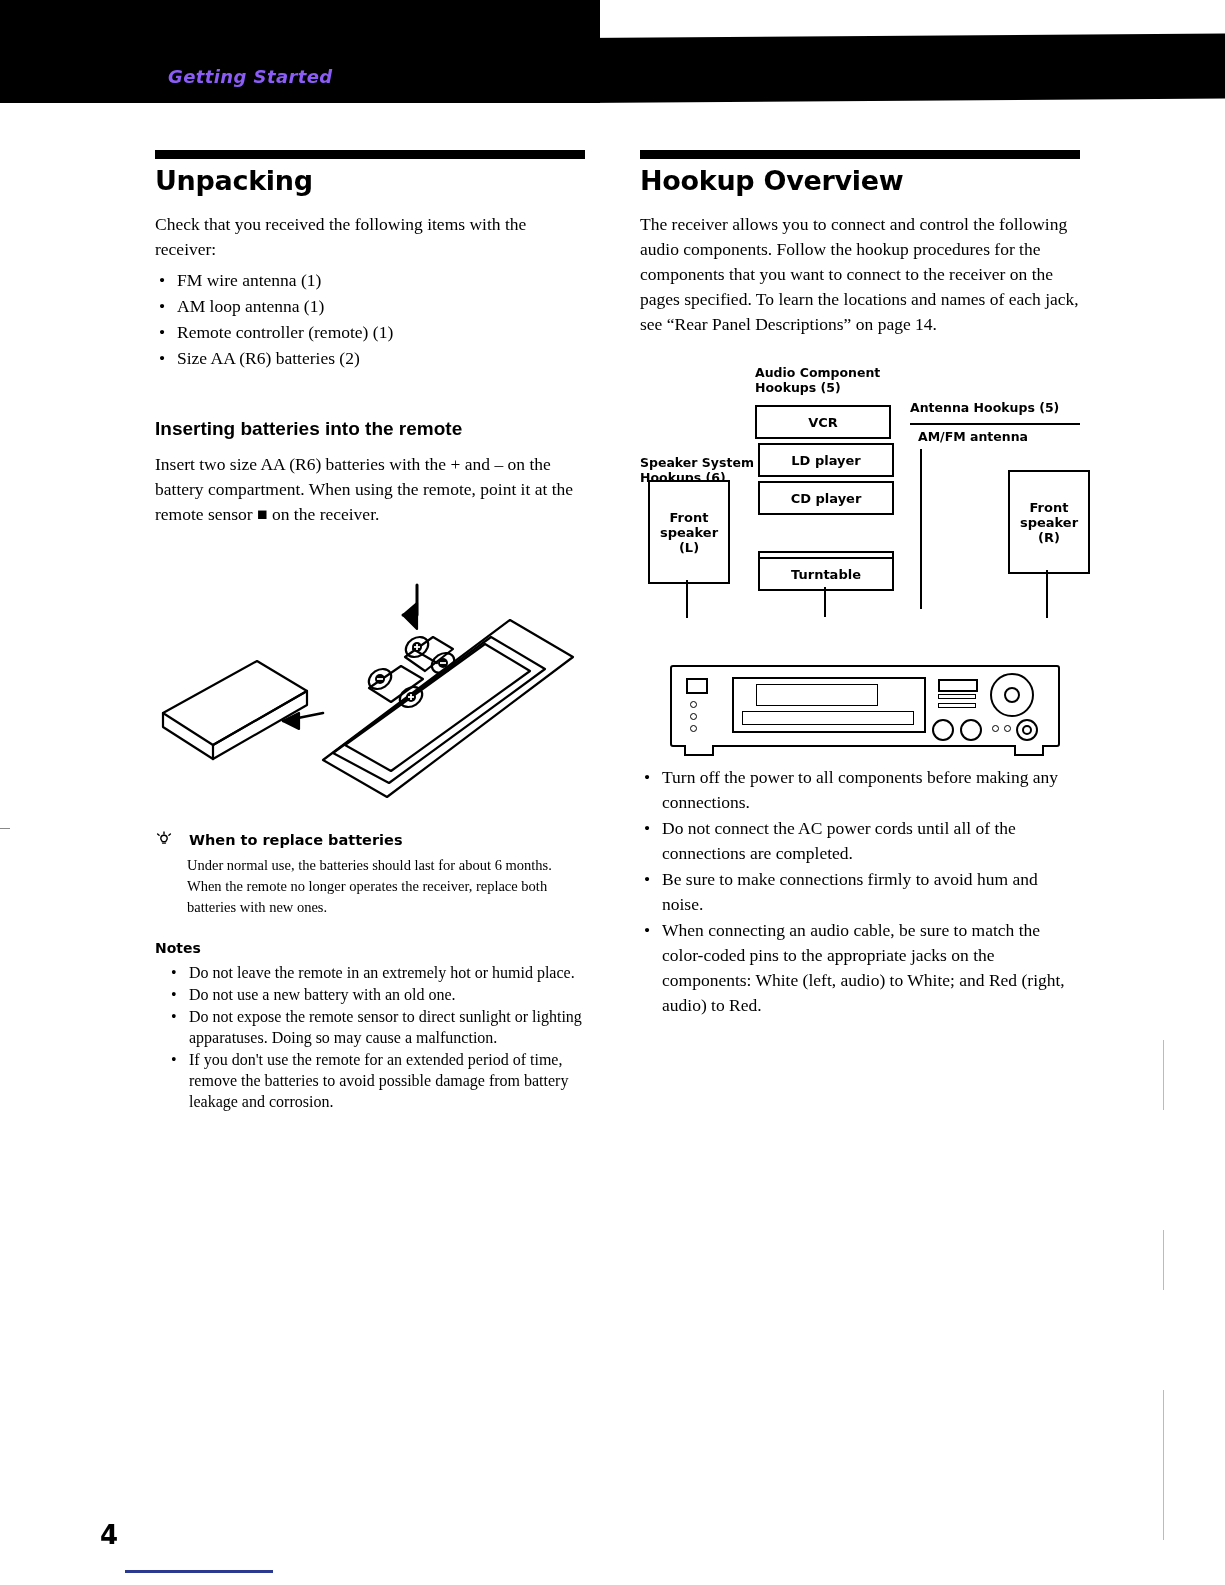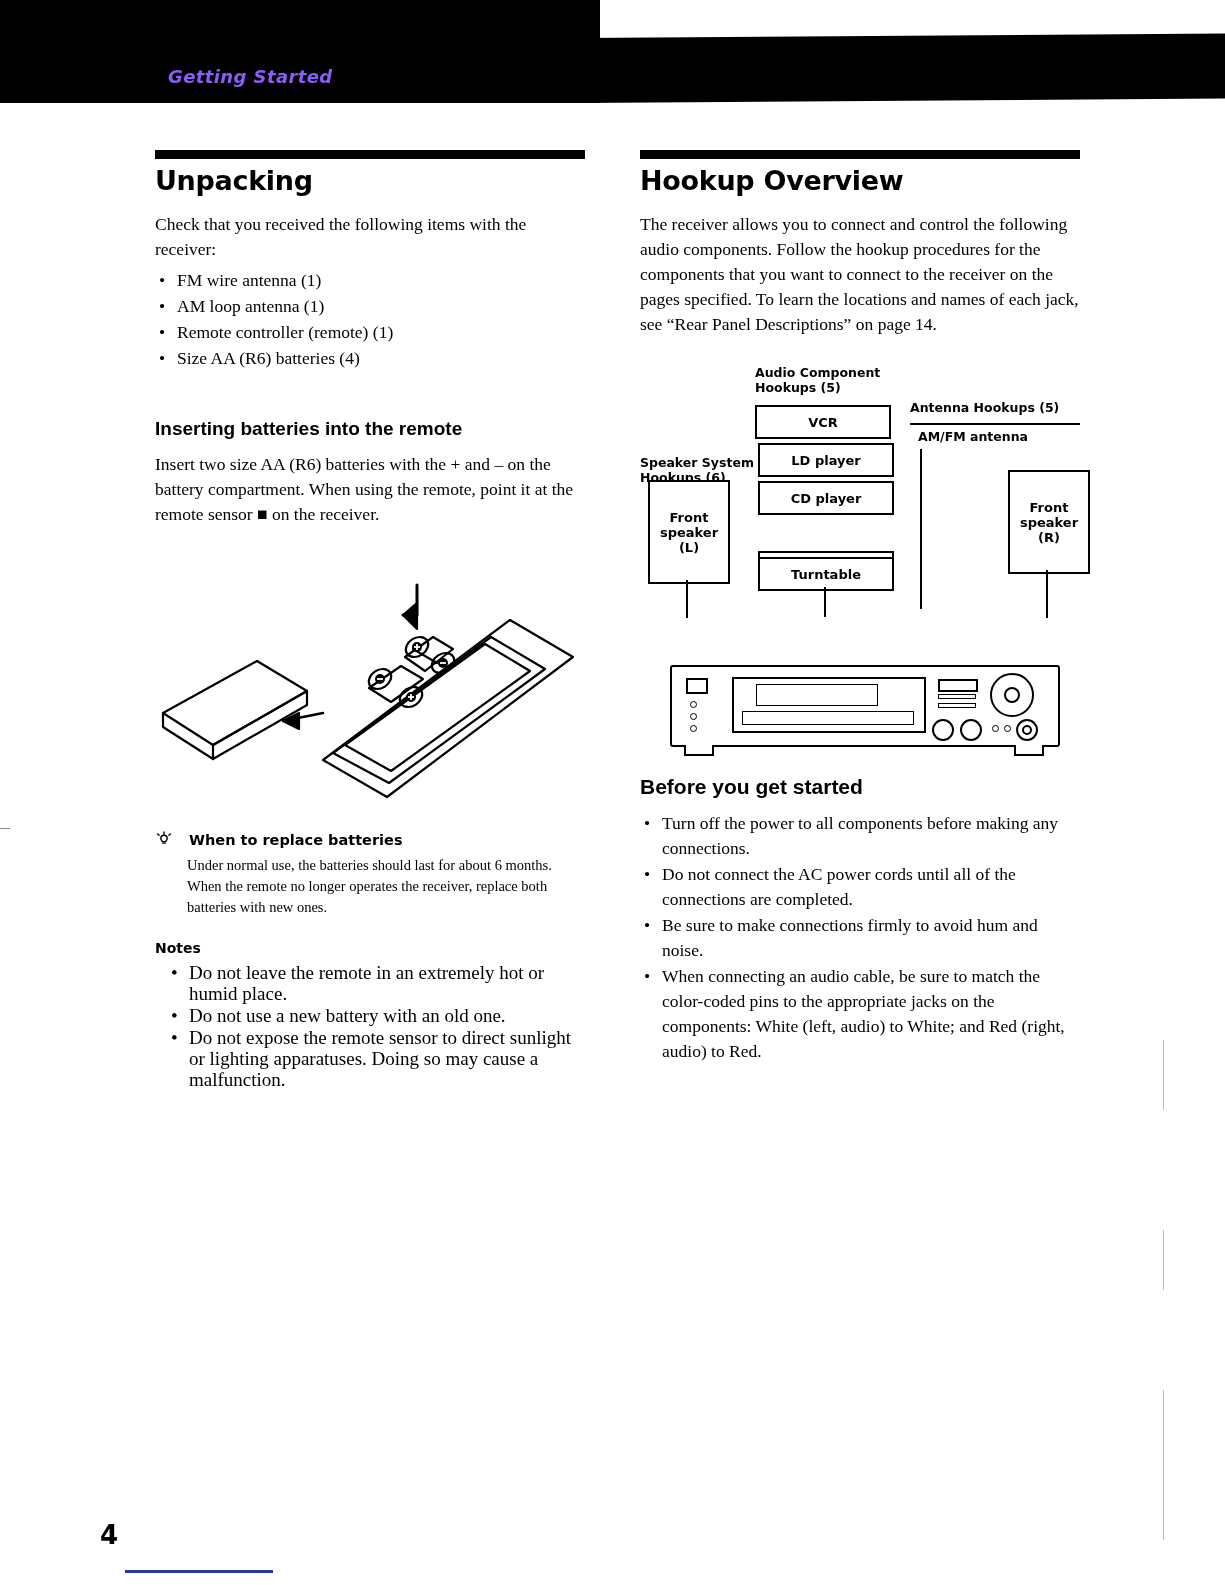--- a/index.html
+++ b/index.html
@@ -102,21 +102,21 @@
     position: relative;
     margin-bottom: 1px;
   }
   ul.bullets li:before {
     content: "\2022";
     position: absolute;
     left: 4px;
     top: 0;
   }
   ul.bullets.small li {
-    font-size: 19px;
+    font-size: 16px;
     line-height: 21px;
   }
 
   
   .tip {
     margin-top: 26px;
   }
   .tip-head {
     display: flex;
     align-items: center;
@@ -287,21 +287,21 @@
 
   <div class="rule-black short"></div>
   <h1 class="sec">Unpacking</h1>
 
   <p class="body">Check that you received the following items with the receiver:</p>
 
   <ul class="bullets">
     <li>FM wire antenna  (1)</li>
     <li>AM loop antenna  (1)</li>
     <li>Remote controller (remote)  (1)</li>
-    <li>Size AA (R6) batteries  (4)</li>
+    <li>Size AA (R6) batteries  (2)</li>
   </ul>
 
   <div style="height:46px"></div>
 
   <h2 class="sub">Inserting batteries into the remote</h2>
   <p class="body">Insert two size AA (R6) batteries with the + and – on the battery compartment. When using the remote, point it at the remote sensor ■ on the receiver.</p>
 
   <div class="remote-art">
     <svg width="430" height="260" viewBox="0 0 430 260" xmlns="http://www.w3.org/2000/svg">
       <g fill="none" stroke="#000" stroke-width="2.2" stroke-linejoin="round" stroke-linecap="round">
@@ -365,20 +365,21 @@
     </div>
     <div class="tip-body">Under normal use, the batteries should last for about 6 months. When the remote no longer operates the receiver, replace both batteries with new ones.</div>
   </div>
 
   <div class="notes-block">
     <h3 class="note-head">Notes</h3>
     <ul class="bullets small">
       <li>Do not leave the remote in an extremely hot or humid place.</li>
       <li>Do not use a new battery with an old one.</li>
       <li>Do not expose the remote sensor to direct sunlight or lighting apparatuses. Doing so may cause a malfunction.</li>
+      <li>If you don't use the remote for an extended period of time, remove the batteries to avoid possible damage from battery leakage and corrosion.</li>
     </ul>
   </div>
 </div>
 
 <div class="col-right">
 
   <div class="rule-black"></div>
   <h1 class="sec">Hookup Overview</h1>
 
   <p class="body">The receiver allows you to connect and control the following audio components.  Follow the hookup procedures for the components that you want to connect to the receiver on the pages specified.  To learn the locations and names of each jack, see “Rear Panel Descriptions” on page 14.</p>
@@ -436,21 +437,20 @@
 
       <div class="knob" style="left:262px; top:54px; width:18px; height:18px;"></div>
       <div class="knob" style="left:290px; top:54px; width:18px; height:18px;"></div>
       <div class="sm-dot" style="left:322px; top:60px;"></div>
       <div class="sm-dot" style="left:334px; top:60px;"></div>
       <div class="knob" style="left:346px; top:54px; width:18px; height:18px;"></div>
       <div class="knob" style="left:352px; top:60px; width:6px; height:6px;"></div>
     </div>
   </div>
 
-  <h2 class="sub" style="margin-top:10px; font-size:21px;">Before you get started</h2>
   <ul class="bullets">
     <li>Turn off the power to all components before making any connections.</li>
     <li>Do not connect the AC power cords until all of the connections are completed.</li>
     <li>Be sure to make connections firmly to avoid hum and noise.</li>
     <li>When connecting an audio cable, be sure to match the color-coded pins to the appropriate jacks on the components:  White (left, audio) to White;  and Red (right, audio) to Red.</li>
   </ul>
 </div>
 
 <div class="scan-line" style="top:1040px; height:70px;"></div>
 <div class="scan-line" style="top:1230px; height:60px;"></div>

